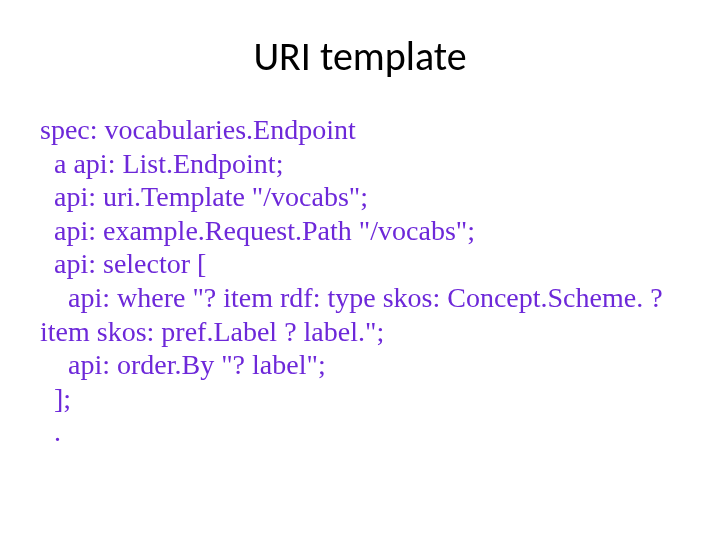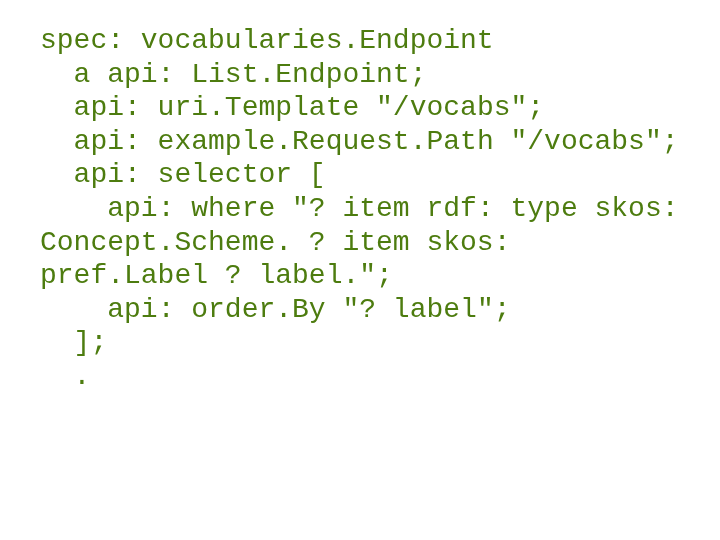--- a/index.html
+++ b/index.html
@@ -18,32 +18,33 @@
     padding: 24px 40px 40px 40px;
   }
   .title {
     text-align: center;
     font-size: 40px;
     font-weight: 400;
     margin: 8px 0 32px 0;
     color: #000;
   }
   .code {
-    font-family: Liberation Mono, monospace;
+    font-family: Liberation Serif, serif;
     font-size: 28px;
     line-height: 1.2;
     white-space: pre-wrap;
     word-break: break-word;
-    color: #4d7c0f;
+    color: #6d28d9;
   }
 </style>
 </head>
 <body>
 
 <div class="slide">
+  <h1 class="title">URI template</h1>
   <div class="code">spec: vocabularies.Endpoint
   a api: List.Endpoint;
   api: uri.Template "/vocabs";
   api: example.Request.Path "/vocabs";
   api: selector [
     api: where "? item rdf: type skos: Concept.Scheme. ? item skos: pref.Label ? label.";
     api: order.By "? label";
   ];
   .</div>
 </div>

